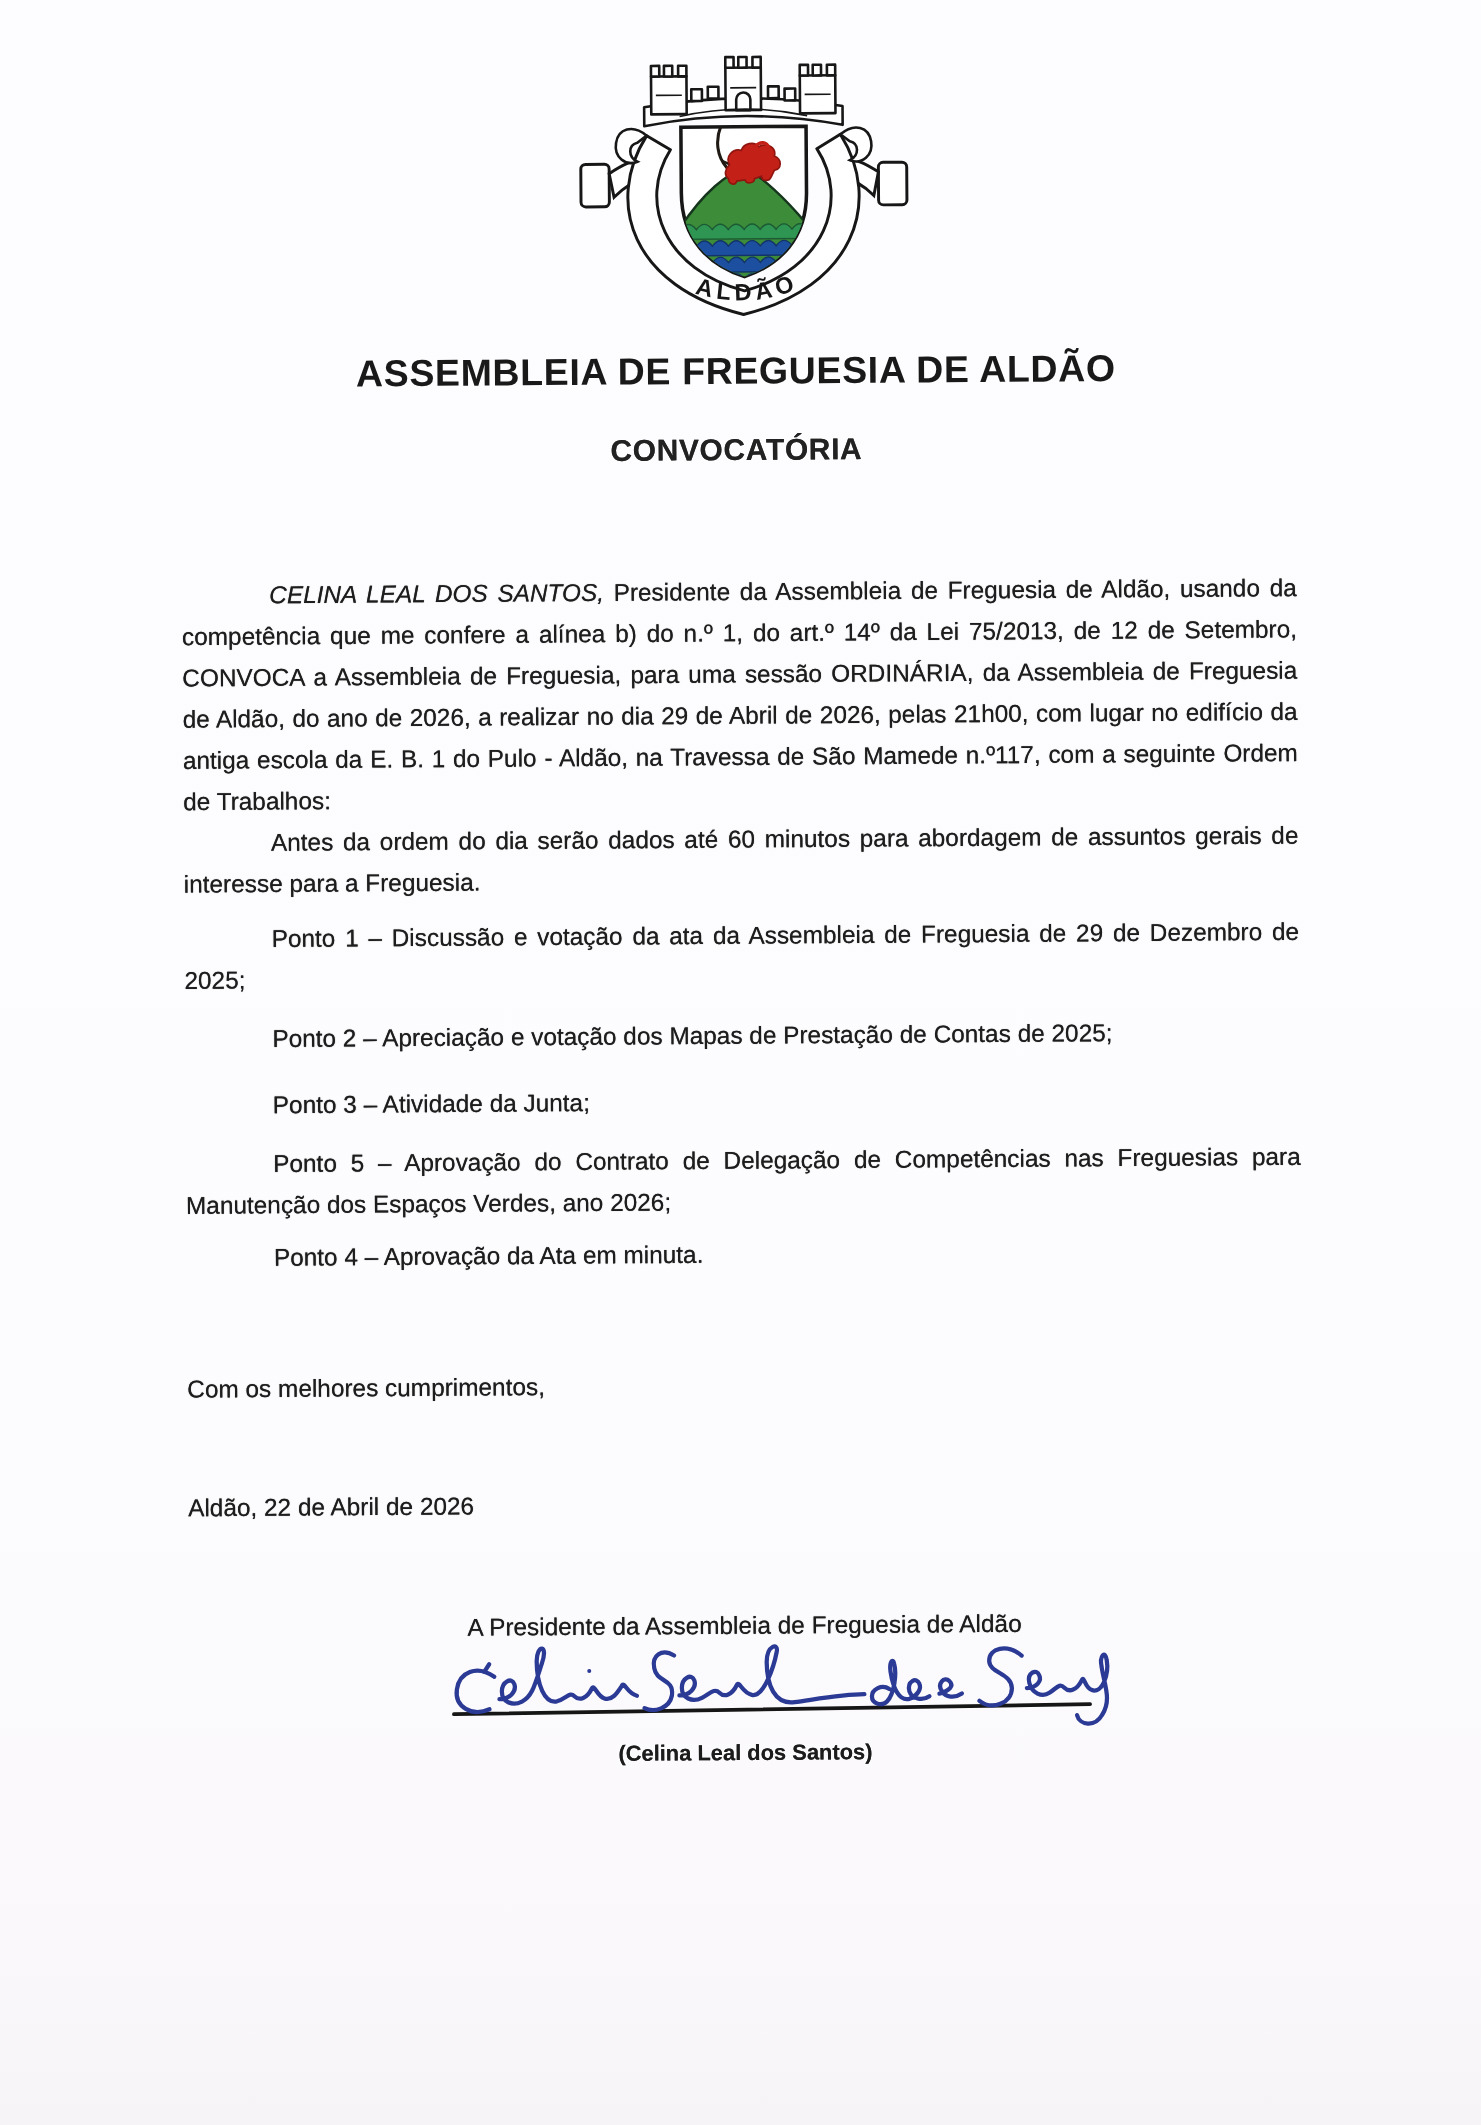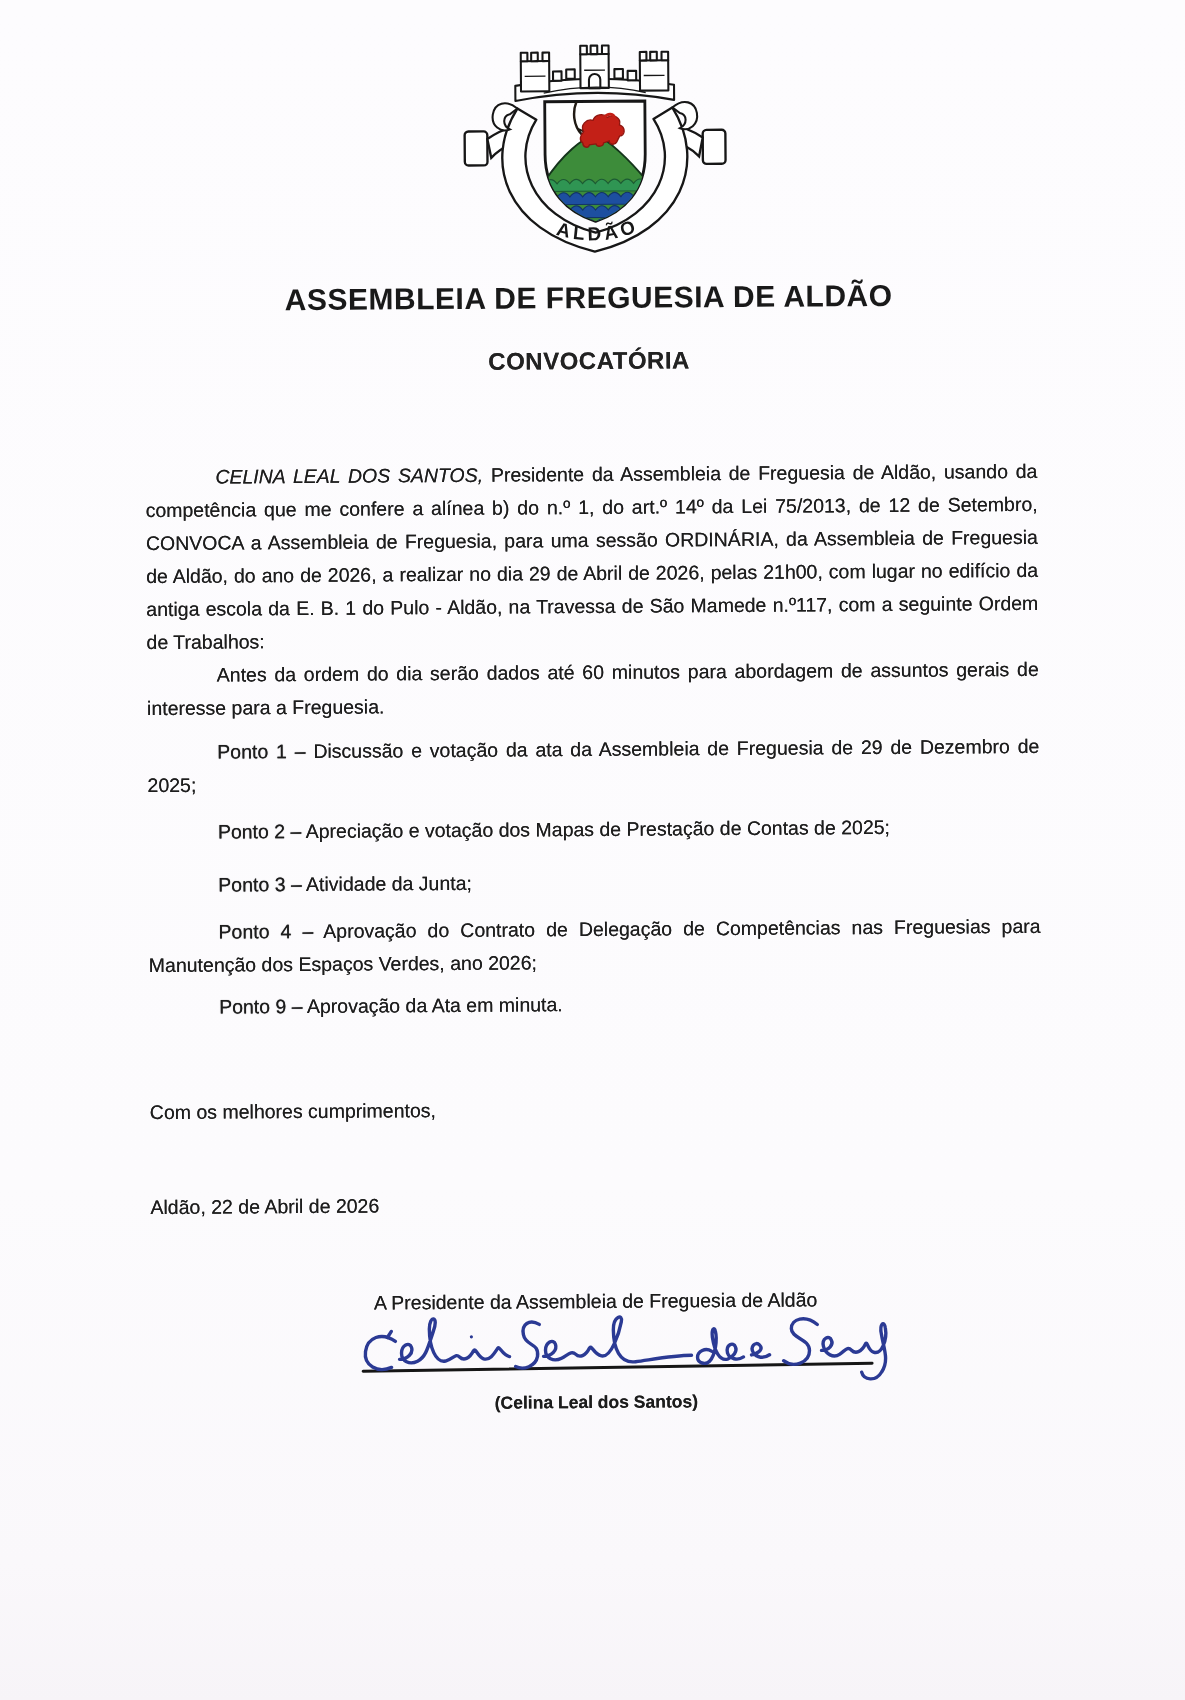--- a/index.html
+++ b/index.html
@@ -158,23 +158,23 @@
     <p class="bodytext indent" id="p-intro"><span class="intro-name">CELINA LEAL DOS SANTOS,</span><span> Presidente da Assembleia de Freguesia de Aldão, usando da competência que me confere a alínea b) do n.º 1, do art.º 14º da Lei 75/2013, de 12 de Setembro, CONVOCA a Assembleia de Freguesia, para uma sessão ORDINÁRIA, da Assembleia de Freguesia de Aldão, do ano de 2026, a realizar no dia 29 de Abril de 2026, pelas 21h00, com lugar no edifício da antiga escola da E. B. 1 do Pulo - Aldão, na Travessa de São Mamede n.º117, com a seguinte Ordem de Trabalhos:</span></p>
 
     <p class="bodytext indent" id="p-pre">Antes da ordem do dia serão dados até 60 minutos para abordagem de assuntos gerais de interesse para a Freguesia.</p>
 
     <p class="bodytext indent" id="p-a0"><span class="agenda-label">Ponto 1 –</span><span> Discussão e votação da ata da Assembleia de Freguesia de 29 de Dezembro de 2025;</span></p>
 
     <p class="bodytext indent" id="p-a1"><span class="agenda-label">Ponto 2 –</span><span> Apreciação e votação dos Mapas de Prestação de Contas de 2025;</span></p>
 
     <p class="bodytext indent" id="p-a2"><span class="agenda-label">Ponto 3 –</span><span> Atividade da Junta;</span></p>
 
-    <p class="bodytext indent" id="p-a3"><span class="agenda-label">Ponto 4 –</span><span> Aprovação do Contrato de Delegação de Competências nas Freguesias para Manutenção dos Espaços Verdes, ano 2026;</span></p>
-
-    <p class="bodytext indent" id="p-a4"><span class="agenda-label">Ponto 9 –</span><span> Aprovação da Ata em minuta.</span></p>
+    <p class="bodytext indent" id="p-a3"><span class="agenda-label">Ponto 5 –</span><span> Aprovação do Contrato de Delegação de Competências nas Freguesias para Manutenção dos Espaços Verdes, ano 2026;</span></p>
+
+    <p class="bodytext indent" id="p-a4"><span class="agenda-label">Ponto 4 –</span><span> Aprovação da Ata em minuta.</span></p>
 
     <p class="bodytext left-note" id="p-closing">Com os melhores cumprimentos,</p>
 
     <p class="bodytext left-note" id="p-date">Aldão, 22 de Abril de 2026</p>
 
     <p class="sig-role">A Presidente da Assembleia de Freguesia de Aldão</p>
 
     <div class="sig-area">
       <div class="sig-line"></div>
       <svg class="sig-ink" viewBox="0 0 560 80" xmlns="http://www.w3.org/2000/svg">

